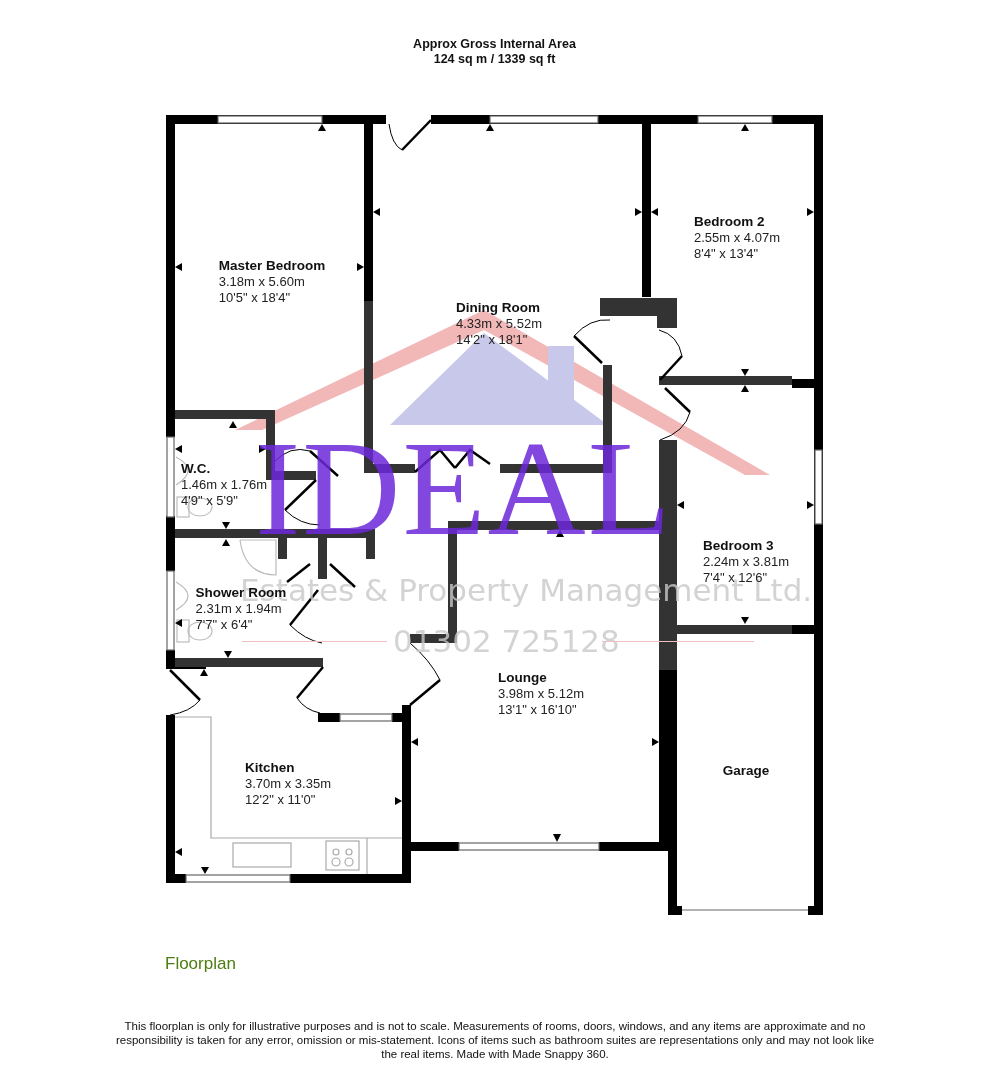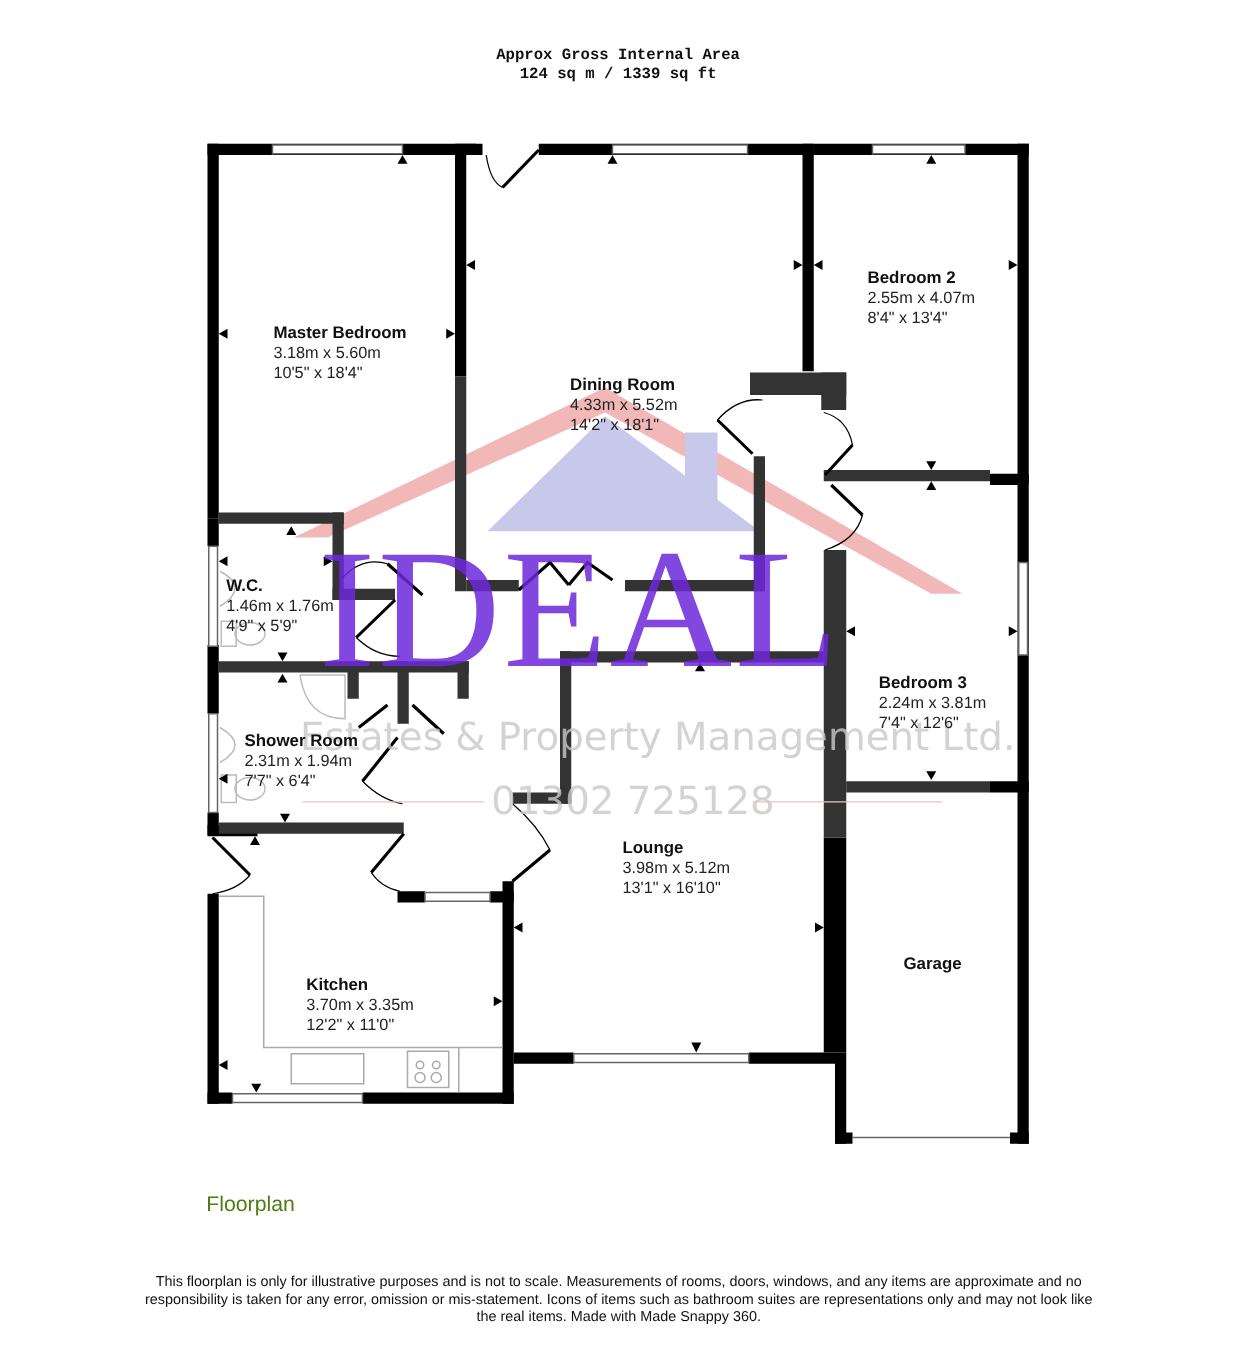--- a/index.html
+++ b/index.html
@@ -1,17 +1,17 @@
 <!DOCTYPE html>
 <html><head>
 <meta charset="utf-8">
 <style>
   html, body { margin: 0; padding: 0; background: #ffffff; }
   body { width: 989px; height: 1080px; position: relative; overflow: hidden; font-family: "Liberation Sans", sans-serif; color: #111; }
-  .header { position: absolute; left: 0; top: 37px; width: 989px; text-align: center; font-weight: bold; font-size: 12.5px; line-height: 15px; font-family: Liberation Mono, monospace; }
+  .header { position: absolute; left: 0; top: 37px; width: 989px; text-align: center; font-weight: bold; font-size: 12.5px; line-height: 15px; }
   .plan { position: absolute; left: 0; top: 0; width: 989px; height: 1080px; }
   .room-label { position: absolute; text-align: left; transform: translateX(-50%); white-space: nowrap; font-size: 13px; line-height: 16px; color: #222; }
   .room-label .name { font-weight: bold; font-size: 13.5px; color: #111; }
   .plan-caption { position: absolute; left: 165px; top: 954px; font-size: 17px; color: #4d7c0f; }
   .disclaimer { position: absolute; left: 110px; top: 1019px; width: 770px; text-align: center; font-size: 11.5px; line-height: 14px; color: #111; }
   .wm-text { position: absolute; white-space: nowrap; }
 </style>
 </head>
 <body>
 
@@ -216,21 +216,21 @@
 <div class="room-label" style="left:241px; top:585px;">
   <div class="name">Shower Room</div>
   <div>2.31m x 1.94m</div>
   <div>7'7" x 6'4"</div>
 </div>
 <div class="room-label" style="left:541px; top:670px;">
   <div class="name">Lounge</div>
   <div>3.98m x 5.12m</div>
   <div>13'1" x 16'10"</div>
 </div>
-<div class="room-label" style="left:288px; top:760px;margin-top:20px;">
+<div class="room-label" style="left:288px; top:760px;">
   <div class="name">Kitchen</div>
   <div>3.70m x 3.35m</div>
   <div>12'2" x 11'0"</div>
 </div>
 <div class="room-label" style="left:746px; top:763px;">
   <div class="name">Garage</div>
 </div>
 
 <div class="plan-caption">Floorplan</div>
 <div class="disclaimer">This floorplan is only for illustrative purposes and is not to scale. Measurements of rooms, doors, windows, and any items are approximate and no responsibility is taken for any error, omission or mis-statement. Icons of items such as bathroom suites are representations only and may not look like the real items. Made with Made Snappy 360.</div>

